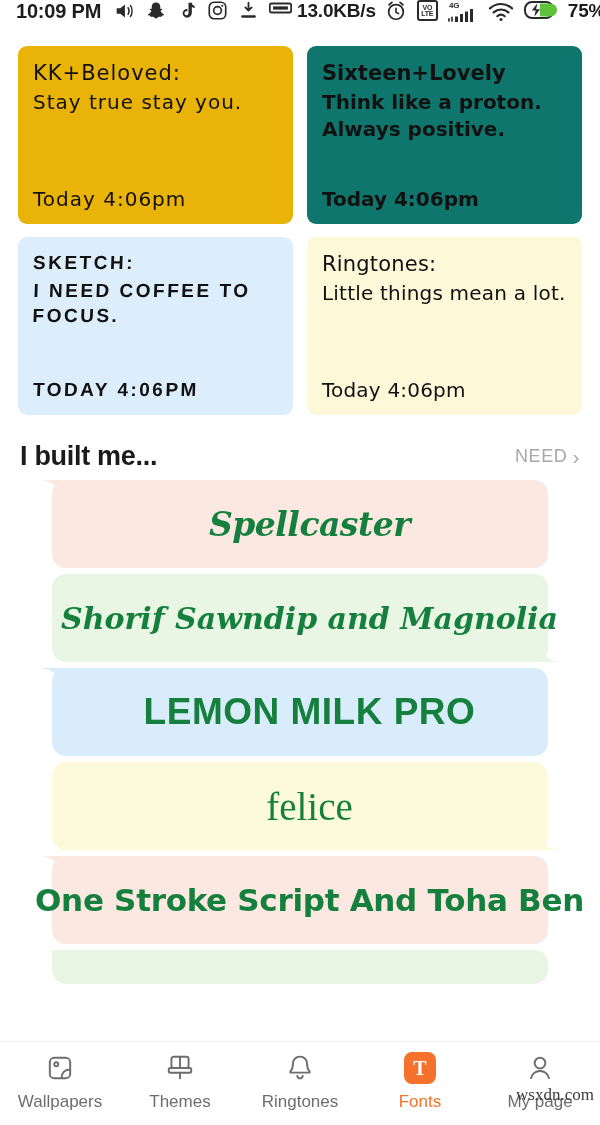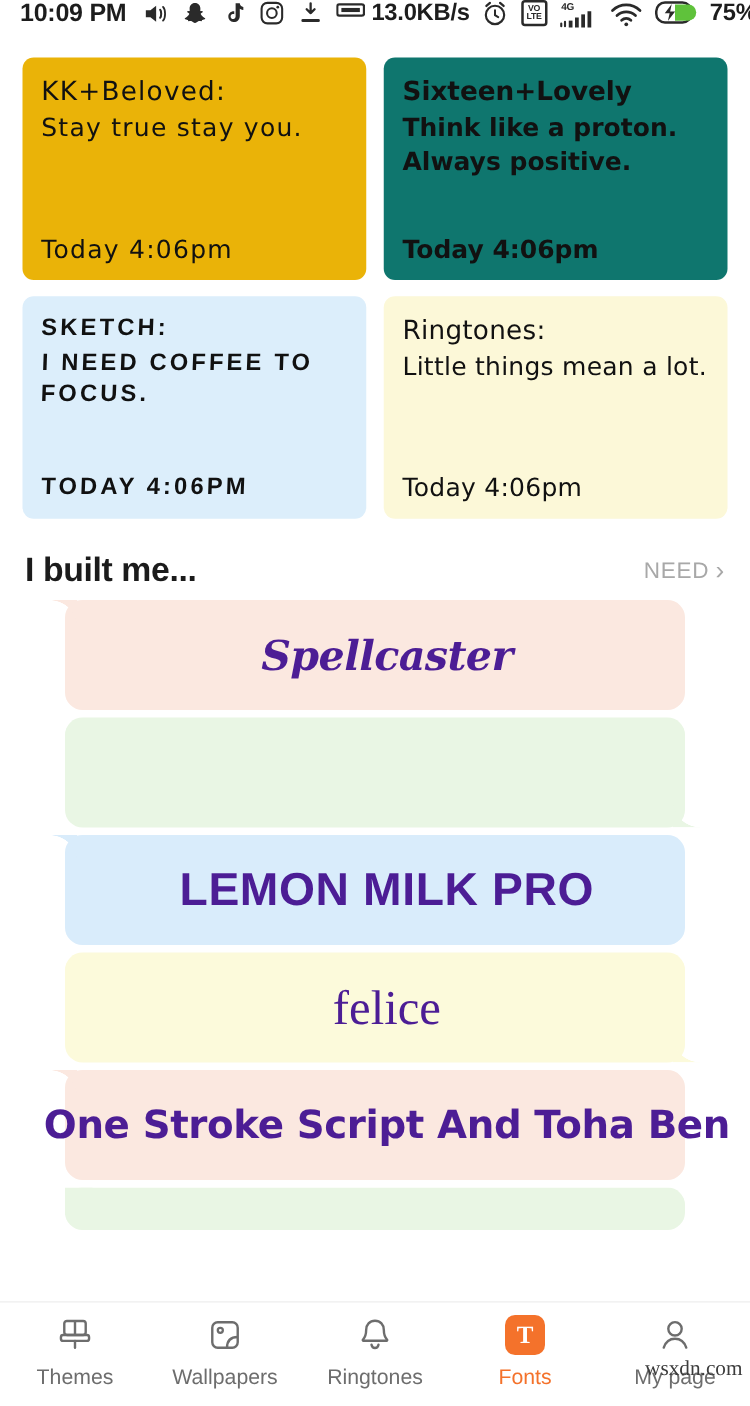--- a/index.html
+++ b/index.html
@@ -88,21 +88,21 @@
   .tail-br .fbubble::after{
     right:-12px; bottom:0px;
     -webkit-mask: radial-gradient(circle 22px at 100% 0%, transparent 98%, #000 100%);
             mask: radial-gradient(circle 22px at 100% 0%, transparent 98%, #000 100%);
   }
   .c-pink   .fbubble{ background:#fbe8e0; }
   .c-green  .fbubble{ background:#e9f6e4; }
   .c-blue   .fbubble{ background:#d9ecfb; }
   .c-yellow .fbubble{ background:#fcfadb; }
 
-  .flabel{ position:relative; z-index:2; color:#4c1d95; text-align:center; width:100%; padding:0 14px;margin-left:19px;}
+  .flabel{ position:relative; z-index:2; color:#15803d; text-align:center; width:100%; padding:0 14px;margin-left:19px;}
   .s-spell{ font-family:"DejaVu Serif", serif; font-style:italic; font-weight:bold; font-size:33px; letter-spacing:-0.5px;}
   .s-shorif{ font-family:"DejaVu Serif", serif; font-style:italic; font-weight:bold; font-size:30px; letter-spacing:0px;}
   .s-lemon{ font-family:"Liberation Sans", sans-serif; font-weight:bold; font-size:37px; letter-spacing:0.5px;}
   .s-felice{ font-family:"Liberation Serif", serif; font-weight:normal; font-size:39px; letter-spacing:0px;}
   .s-onestroke{ font-family:"DejaVu Sans", sans-serif; font-weight:bold; font-size:31px; letter-spacing:-0.3px; }
 
   .fitem.partial{ height:34px; overflow:hidden; }
   .fitem.partial .fbubble{ border-radius:14px; }
 
   
@@ -265,20 +265,21 @@
 
   <div class="fontlist">
 
     <div class="fitem c-pink tail-tl">
       <div class="fbubble"></div>
       <div class="flabel s-spell">Spellcaster</div>
     </div>
 
     <div class="fitem c-green tail-br">
       <div class="fbubble"></div>
+      <div class="flabel s-shorif">Shorif Sawndip and Magnolia</div>
     </div>
 
     <div class="fitem c-blue tail-tl">
       <div class="fbubble"></div>
       <div class="flabel s-lemon">LEMON MILK PRO</div>
     </div>
 
     <div class="fitem c-yellow tail-br">
       <div class="fbubble"></div>
       <div class="flabel s-felice">felice</div>
@@ -290,47 +291,47 @@
     </div>
 
     <div class="fitem c-green partial">
       <div class="fbubble"></div>
       <div class="flabel s-spell"></div>
     </div>
 
   </div>
 
   <div class="tabbar">
+
+    <div class="tab">
+      <span class="ic">
+        <svg width="30" height="30" viewBox="0 0 28 28">
+          <rect x="4.5" y="4.5" width="19" height="19" rx="4" fill="none" stroke="#6d6d6d" stroke-width="1.8"></rect>
+          <circle cx="10.5" cy="10.5" r="1.9" fill="none" stroke="#6d6d6d" stroke-width="1.7"></circle>
+          <path d="M23.5 15.5c-5.5 0-8 2.6-8 8" fill="none" stroke="#6d6d6d" stroke-width="1.8"></path>
+        </svg>
+      </span>
+      <span class="tlabel">Wallpapers</span>
+    </div>
 
     <div class="tab">
       <span class="ic">
         <svg width="30" height="30" viewBox="0 0 28 28">
           <rect x="6" y="3.5" width="16" height="10.5" rx="2" fill="none" stroke="#6d6d6d" stroke-width="1.8"></rect>
           <path d="M14 3.5v10.5" stroke="#6d6d6d" stroke-width="1.8"></path>
           <rect x="3.5" y="14" width="21" height="4.4" rx="1.6" fill="none" stroke="#6d6d6d" stroke-width="1.8"></rect>
           <path d="M14 18.4v5.2" stroke="#6d6d6d" stroke-width="1.8" stroke-linecap="round"></path>
         </svg>
       </span>
       <span class="tlabel">Themes</span>
     </div>
 
     <div class="tab">
       <span class="ic">
         <svg width="30" height="30" viewBox="0 0 28 28">
-          <rect x="4.5" y="4.5" width="19" height="19" rx="4" fill="none" stroke="#6d6d6d" stroke-width="1.8"></rect>
-          <circle cx="10.5" cy="10.5" r="1.9" fill="none" stroke="#6d6d6d" stroke-width="1.7"></circle>
-          <path d="M23.5 15.5c-5.5 0-8 2.6-8 8" fill="none" stroke="#6d6d6d" stroke-width="1.8"></path>
-        </svg>
-      </span>
-      <span class="tlabel">Wallpapers</span>
-    </div>
-
-    <div class="tab">
-      <span class="ic">
-        <svg width="30" height="30" viewBox="0 0 28 28">
           <path d="M14 3.4c-4 0-6.6 3-6.6 6.8 0 4.6-1.6 6.3-2.4 7.2-.3.3-.1.9.4.9h17.2c.5 0 .7-.6.4-.9-.8-.9-2.4-2.6-2.4-7.2 0-3.8-2.6-6.8-6.6-6.8z" fill="none" stroke="#6d6d6d" stroke-width="1.8" stroke-linejoin="round"></path>
           <path d="M11.4 21.3c.3 1.5 1.4 2.4 2.6 2.4s2.3-.9 2.6-2.4" fill="none" stroke="#6d6d6d" stroke-width="1.8" stroke-linecap="round"></path>
         </svg>
       </span>
       <span class="tlabel">Ringtones</span>
     </div>
 
     <div class="tab active">
       <span class="ic">
         <span class="fonts-sq">T</span>

